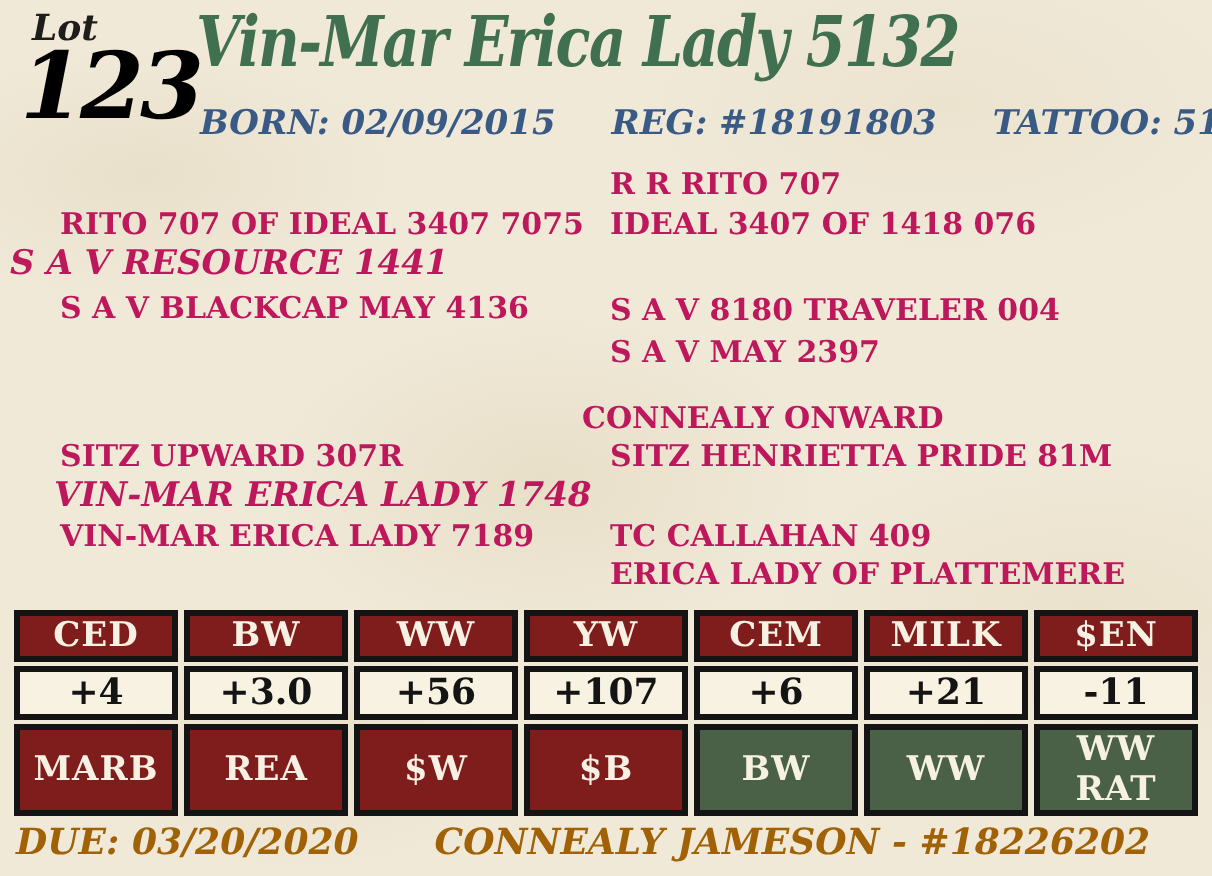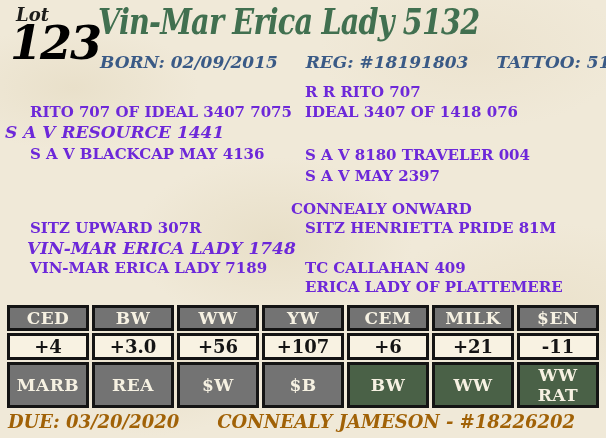--- a/index.html
+++ b/index.html
@@ -19,32 +19,32 @@
   .lot-label{left:16px;top:4px;font-size:18px;font-weight:bold;font-style:italic;color:#1d1d1b;}
   .lot-number{left:10px;top:16px;font-size:46px;font-weight:bold;font-style:italic;color:#000000;letter-spacing:-2px;}
   
   .anim-title{
     left:98px;top:1px;font-size:35px;font-style:italic;font-weight:bold;color:#417050;
     transform:scaleX(0.82);transform-origin:left top;letter-spacing:-1px;white-space:nowrap;
   }
   .vitals{left:100px;top:52px;font-size:17px;font-weight:bold;font-style:italic;color:#3a5a86;white-space:nowrap;}
   .vitals .pair{margin-right:22px;}
   
-  .ped{font-size:15px;font-weight:bold;color:#6d28d9;white-space:nowrap;letter-spacing:0px;}
+  .ped{font-size:15px;font-weight:bold;color:#be185d;white-space:nowrap;letter-spacing:0px;}
   .ped.parent{font-size:17px;font-style:italic;letter-spacing:0px;}
   
   .epd-table{
     left:4px;top:303px;width:598px;display:table;table-layout:fixed;border-collapse:separate;border-spacing:3px 2px;
   }
   .epd-row{display:table-row;}
   .epd-cell{
     display:table-cell;width:14.28%;text-align:center;vertical-align:middle;
     border:3px solid #141414;height:19px;font-weight:bold;
   }
-  .epd-cell.hdr{background:#737373;color:#f6f1e2;font-size:17px;letter-spacing:0.5px;}
+  .epd-cell.hdr{background:#7f1d1d;color:#f6f1e2;font-size:17px;letter-spacing:0.5px;}
   .epd-cell.hdr.green{background:#4a6147;}
   .epd-cell.val{background:#f8f2e2;color:#141414;font-size:18px;}
   
   .footer{left:8px;top:411px;font-size:18px;font-weight:bold;font-style:italic;color:#a16207;white-space:nowrap;}
   .footer .gap{display:inline-block;width:38px;}
 </style>
 </head>
 <body>
 
 <div class="abs lot-label">Lot</div>

